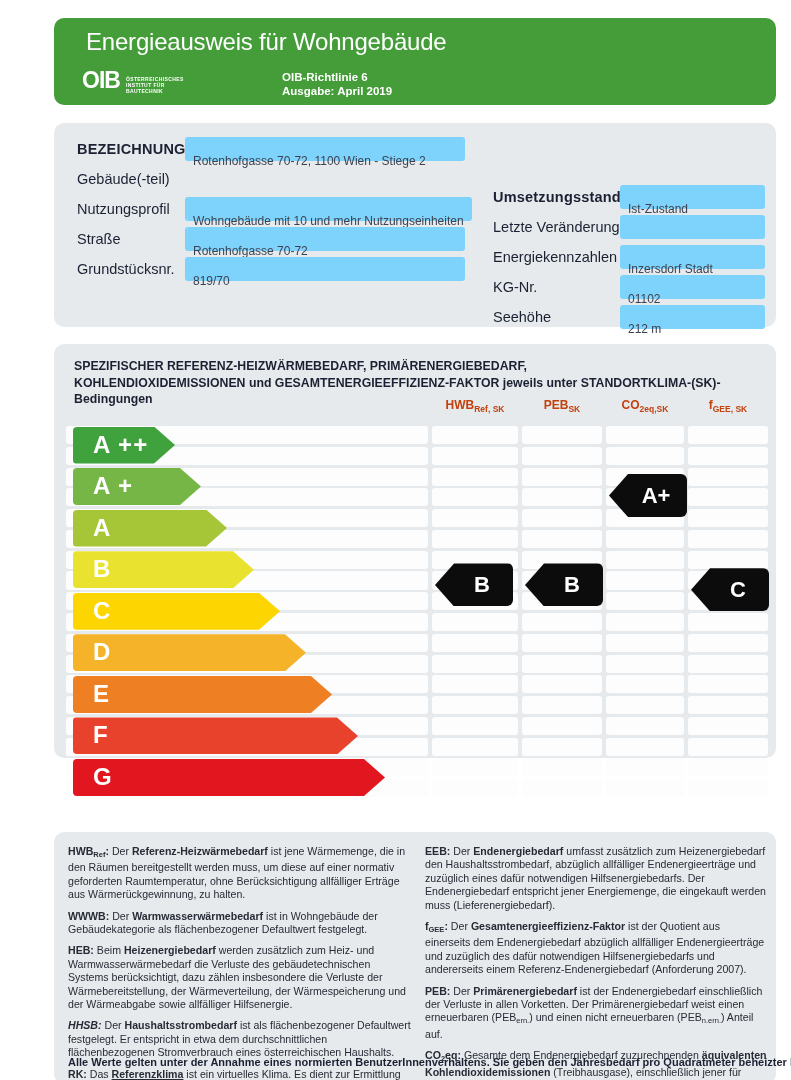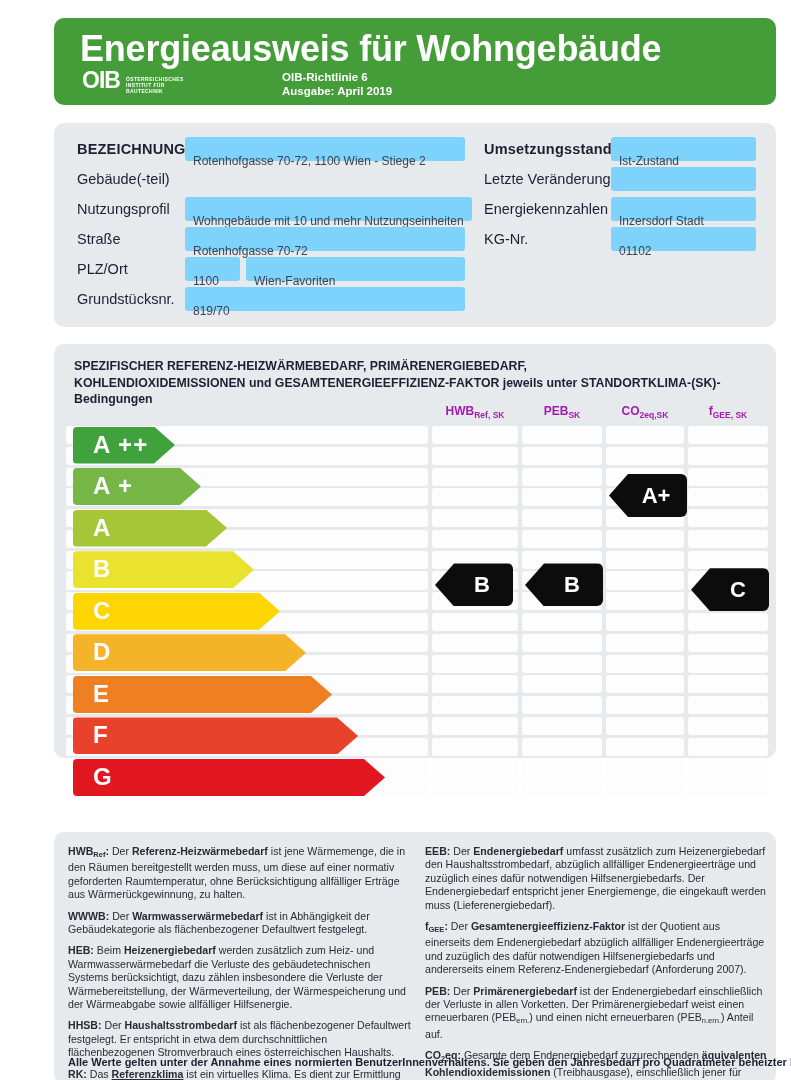--- a/index.html
+++ b/index.html
@@ -6,49 +6,49 @@
   body{
     width:791px;height:1080px;position:relative;overflow:hidden;
     background:#ffffff;color:#1d2230;
     font-family:"Liberation Sans", sans-serif;
     -webkit-font-smoothing:antialiased;
   }
   .panel{position:absolute;left:54px;width:722px;background:#e7eaec;border-radius:10px;}
 
   
   .header-panel{top:18px;height:87px;background:#449d39;}
-  .doc-title{position:absolute;left:26px;top:10px;font-size:36px;font-weight:700;color:#fff;letter-spacing:-0.2px;}
+  .doc-title{position:absolute;left:32px;top:10px;font-size:24px;font-weight:400;color:#fff;letter-spacing:-0.2px;}
   .logo{position:absolute;left:28px;top:52px;display:flex;align-items:flex-start;}
   .logo-oib{font-size:23px;font-weight:700;color:#fff;line-height:20px;letter-spacing:-1px;}
   .logo-sub{margin-left:6px;margin-top:6px;font-size:5px;line-height:6px;color:#fff;font-weight:700;letter-spacing:.4px;max-width:70px;}
   .richtlinie{position:absolute;left:228px;top:52px;font-size:11.5px;font-weight:700;color:#fff;line-height:14px;}
 
   
   .info-panel{top:123px;height:204px;}
   .info-col{position:absolute;top:14px;}
   .info-left{left:23px;width:392px;}
-  .info-right{left:430px;width:272px;}
+  .info-right{left:439px;width:272px;margin-top:48px;}
   .frow{display:flex;align-items:center;height:24px;margin-bottom:6px;}
   .flabel{font-size:14.5px;color:#1b2133;flex:none;}
   .flabel.b{font-weight:700;letter-spacing:.2px;}
   .info-left .flabel{width:108px;}
   .info-right .flabel{width:127px;}
   .vbox{background:#7dd3fc;border-radius:3px;height:20px;line-height:24px;padding:12px 8px;
         font-size:12px;color:#3c4250;white-space:nowrap;box-sizing:border-box;}
   .info-left .vwrap{width:280px;display:flex;}
   .info-right .vwrap{width:145px;display:flex;}
   .vwrap .vbox{flex:1;}
   .vwrap .vbox.small{flex:none;width:55px;margin-right:6px;}
 
   
   .chart-panel{top:344px;height:414px;}
   .chart-title{position:absolute;left:20px;top:14px;width:690px;
     font-size:12.3px;font-weight:700;line-height:16.5px;color:#1b2133;}
-  .colhead{position:absolute;top:60px;transform:translateX(-50%);
-    font-size:12px;font-weight:700;color:#a21caf;white-space:nowrap;}
+  .colhead{position:absolute;top:54px;transform:translateX(-50%);
+    font-size:12px;font-weight:700;color:#c2410c;white-space:nowrap;}
   .colhead .subsc{font-size:8.5px;vertical-align:-3px;letter-spacing:0;}
   .grid{position:absolute;left:12px;top:82px;width:702px;height:374px;}
   .cell{position:absolute;background:#fdfdfe;border-radius:3px;}
   .scale-arrow{position:absolute;height:37px;border-radius:4px;
     clip-path:polygon(0 0, calc(100% - 21px) 0, 100% 50%, calc(100% - 21px) 100%, 0 100%);}
   .scale-arrow span{display:block;padding-left:20px;line-height:36px;
     font-size:24px;font-weight:700;color:#fff;letter-spacing:1px;}
   .badge{position:absolute;width:78px;height:43px;background:#0c0c0c;border-radius:6px;
     clip-path:polygon(0 50%, 19px 0, 100% 0, 100% 100%, 19px 100%);}
   .badge span{display:block;padding-left:16px;text-align:center;line-height:43px;
@@ -101,27 +101,20 @@
             <div class="vbox">Wohngebäude mit 10 und mehr Nutzungseinheiten</div>
           </div>
         </div>
         <div class="frow">
           <div class="flabel">Straße</div>
           <div class="vwrap">
             <div class="vbox">Rotenhofgasse 70-72</div>
           </div>
         </div>
         <div class="frow">
-          <div class="flabel">PLZ/Ort</div>
-          <div class="vwrap">
-            <div class="vbox small">1100</div>
-            <div class="vbox">Wien-Favoriten</div>
-          </div>
-        </div>
-        <div class="frow">
           <div class="flabel">Grundstücksnr.</div>
           <div class="vwrap">
             <div class="vbox">819/70</div>
           </div>
         </div>
       </div>
     <div class="info-col info-right">
         <div class="frow">
           <div class="flabel b">Umsetzungsstand</div>
           <div class="vwrap">
@@ -137,20 +130,26 @@
         <div class="frow">
           <div class="flabel">Energiekennzahlen</div>
           <div class="vwrap">
             <div class="vbox">Inzersdorf Stadt</div>
           </div>
         </div>
         <div class="frow">
           <div class="flabel">KG-Nr.</div>
           <div class="vwrap">
             <div class="vbox">01102</div>
+          </div>
+        </div>
+        <div class="frow">
+          <div class="flabel">Seehöhe</div>
+          <div class="vwrap">
+            <div class="vbox">212 m</div>
           </div>
         </div>
       </div>
   </div>
 
   <div class="panel chart-panel">
     <div class="chart-title">
       <span>SPEZIFISCHER REFERENZ-HEIZWÄRMEBEDARF, PRIMÄRENERGIEBEDARF,</span><br>
       <span>KOHLENDIOXIDEMISSIONEN und GESAMTENERGIEEFFIZIENZ-FAKTOR jeweils unter STANDORTKLIMA-(SK)-Bedingungen</span>
     </div>
@@ -287,23 +286,23 @@
         </div>
         <div class="badge" style="left: 625px; top: 142.3px;">
           <span>C</span>
         </div>
       </div>
   </div>
 
   <div class="panel footer-panel">
     <div class="defs defs-left">
         <p class="def"><span style="font-weight: 700;">HWB</span><span class="sub" style="font-weight: 700;">Ref</span><span style="font-weight: 700;">:</span><span> Der </span><span style="font-weight: 700;">Referenz-Heizwärmebedarf</span><span> ist jene Wärmemenge, die in den Räumen bereitgestellt werden muss, um diese auf einer normativ geforderten Raumtemperatur, ohne Berücksichtigung allfälliger Erträge aus Wärmerückgewinnung, zu halten.</span></p>
-        <p class="def"><span style="font-weight: 700;">WWWB:</span><span> Der </span><span style="font-weight: 700;">Warmwasserwärmebedarf</span><span> ist in Abhängigkeit der Gebäudekategorie als flächenbezogener Defaultwert festgelegt.</span></p>
+        <p class="def"><span style="font-weight: 700;">WWWB:</span><span> Der </span><span style="font-weight: 700;">Warmwasserwärmebedarf</span><span> ist in Wohngebäude der Gebäudekategorie als flächenbezogener Defaultwert festgelegt.</span></p>
         <p class="def"><span style="font-weight: 700;">HEB:</span><span> Beim </span><span style="font-weight: 700;">Heizenergiebedarf</span><span> werden zusätzlich zum Heiz- und Warmwasserwärmebedarf die Verluste des gebäudetechnischen Systems berücksichtigt, dazu zählen insbesondere die Verluste der Wärmebereitstellung, der Wärmeverteilung, der Wärmespeicherung und der Wärmeabgabe sowie allfälliger Hilfsenergie.</span></p>
-        <p class="def"><span style="font-weight: 700;">HHSB:</span><span> Der </span><span style="font-weight: 700;">Haushaltsstrombedarf</span><span> ist als flächenbezogener Defaultwert festgelegt. Er entspricht in etwa dem durchschnittlichen flächenbezogenen Stromverbrauch eines österreichischen Haushalts.</span></p>
+        <p class="def"><span style="font-weight: 700; font-style: italic;">HHSB:</span><span> Der </span><span style="font-weight: 700;">Haushaltsstrombedarf</span><span> ist als flächenbezogener Defaultwert festgelegt. Er entspricht in etwa dem durchschnittlichen flächenbezogenen Stromverbrauch eines österreichischen Haushalts.</span></p>
         <p class="def"><span style="font-weight: 700;">RK:</span><span> Das </span><span style="font-weight: 700; text-decoration: underline;">Referenzklima</span><span> ist ein virtuelles Klima. Es dient zur Ermittlung von Energiekennzahlen.</span></p>
       </div>
     <div class="defs defs-right">
         <p class="def"><span style="font-weight: 700;">EEB:</span><span> Der </span><span style="font-weight: 700;">Endenergiebedarf</span><span> umfasst zusätzlich zum Heizenergiebedarf den Haushaltsstrombedarf, abzüglich allfälliger Endenergieerträge und zuzüglich eines dafür notwendigen Hilfsenergiebedarfs. Der Endenergiebedarf entspricht jener Energiemenge, die eingekauft werden muss (Lieferenergiebedarf).</span></p>
         <p class="def"><span style="font-weight: 700;">f</span><span class="sub" style="font-weight: 700;">GEE</span><span style="font-weight: 700;">:</span><span> Der </span><span style="font-weight: 700;">Gesamtenergieeffizienz-Faktor</span><span> ist der Quotient aus einerseits dem Endenergiebedarf abzüglich allfälliger Endenergieerträge und zuzüglich des dafür notwendigen Hilfsenergiebedarfs und andererseits einem Referenz-Endenergiebedarf (Anforderung 2007).</span></p>
         <p class="def"><span style="font-weight: 700;">PEB:</span><span> Der </span><span style="font-weight: 700;">Primärenergiebedarf</span><span> ist der Endenergiebedarf einschließlich der Verluste in allen Vorketten. Der Primärenergiebedarf weist einen erneuerbaren (PEB</span><span class="sub">ern.</span><span>) und einen nicht erneuerbaren (PEB</span><span class="sub">n.ern.</span><span>) Anteil auf.</span></p>
         <p class="def"><span style="font-weight: 700;">CO</span><span class="sub" style="font-weight: 700;">2</span><span style="font-weight: 700;">eq:</span><span> Gesamte dem Endenergiebedarf zuzurechnenden </span><span style="font-weight: 700;">äquivalenten Kohlendioxidemissionen</span><span> (Treibhausgase), einschließlich jener für Vorketten.</span></p>
       </div>
     <div class="footnote">Alle Werte gelten unter der Annahme eines normierten BenutzerInnenverhaltens. Sie geben den Jahresbedarf pro Quadratmeter beheizter Brutto-Grundfläche an.</div>
   </div>

